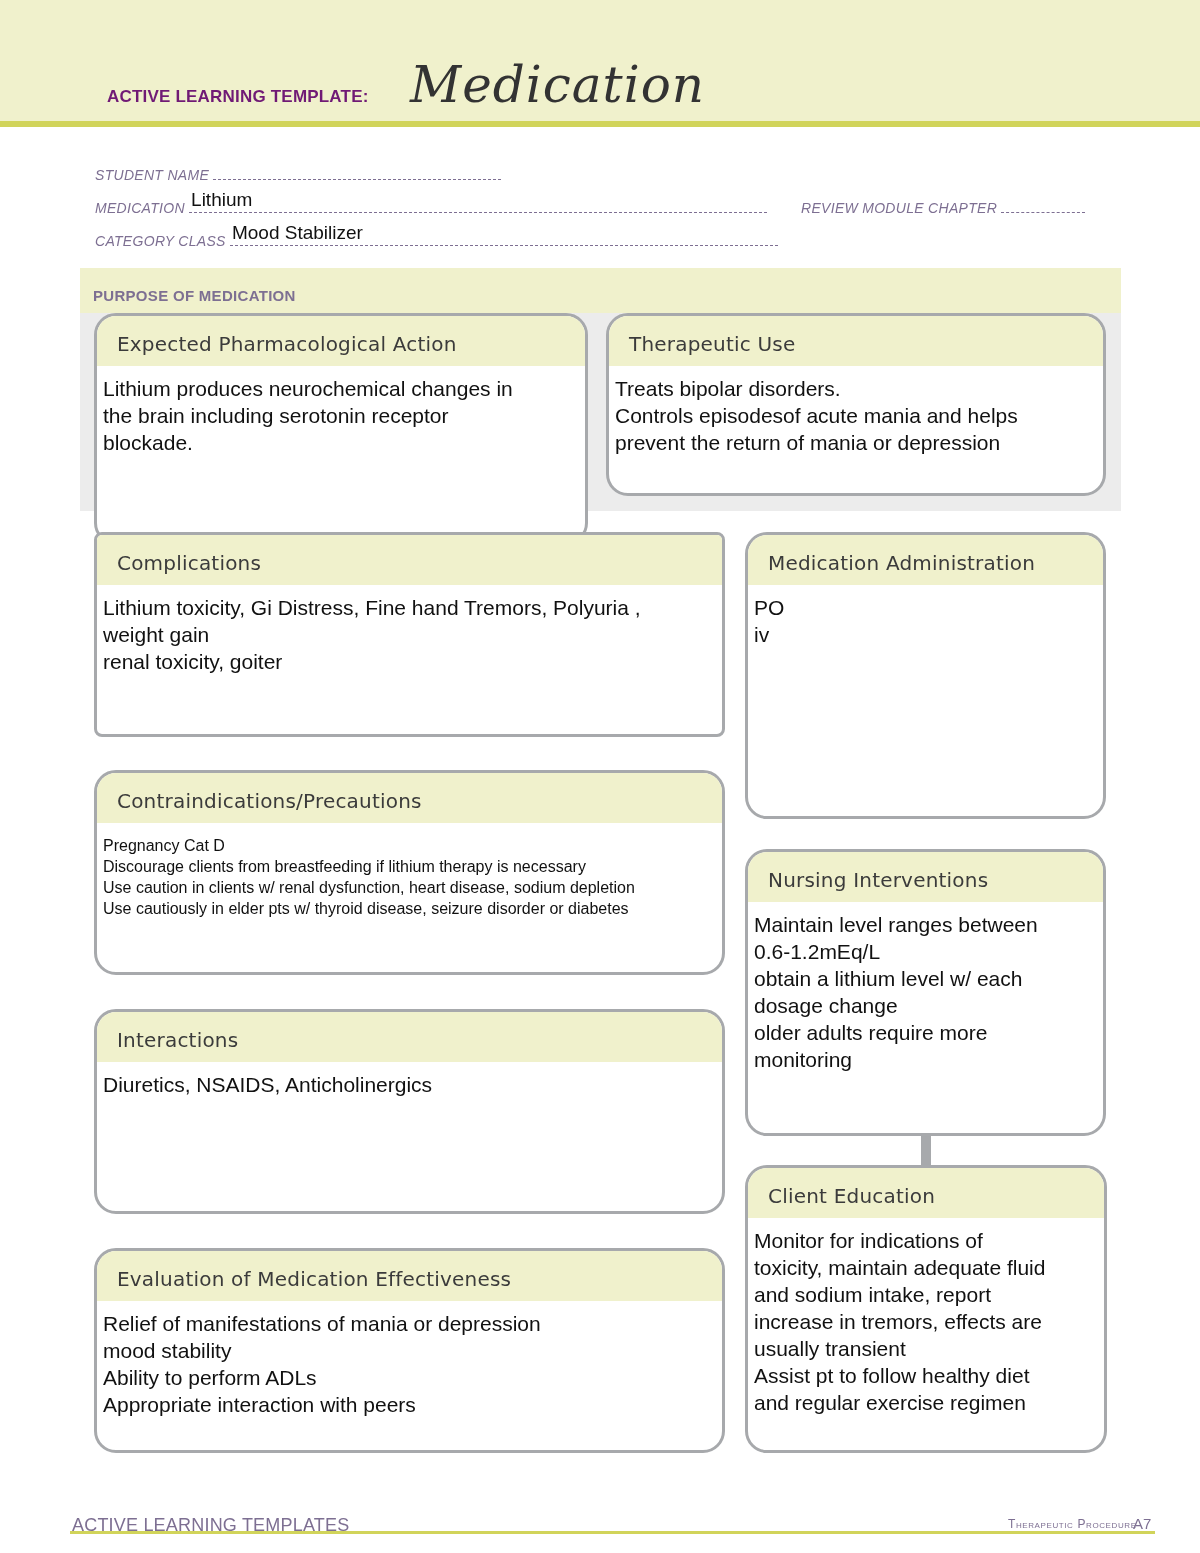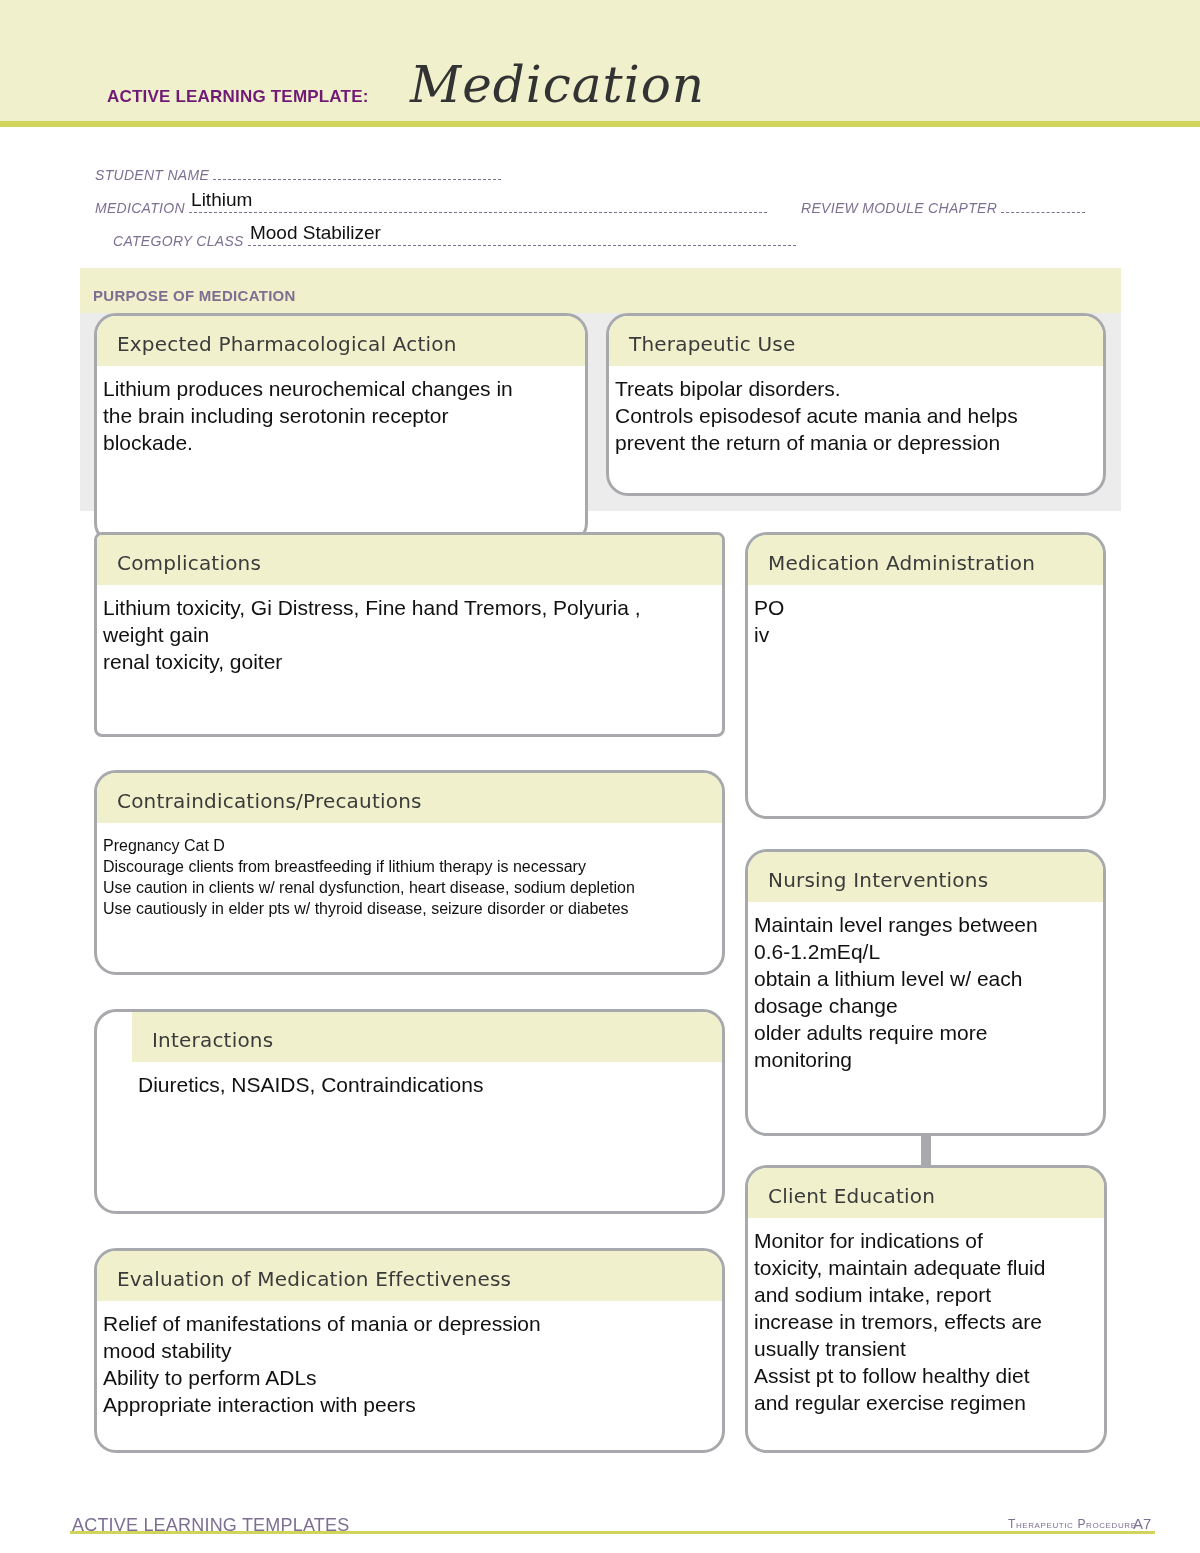--- a/index.html
+++ b/index.html
@@ -47,21 +47,21 @@
 <div class="field" style="left:95px; top:198px;">
   <span class="lbl">MEDICATION</span>
   <span class="line" style="width:578px;"><span class="val">Lithium</span></span>
 </div>
 
 <div class="field" style="left:801px; top:198px;">
   <span class="lbl">REVIEW MODULE CHAPTER</span>
   <span class="line" style="width:84px;"><span class="val"></span></span>
 </div>
 
-<div class="field" style="left:95px; top:231px;margin-left:18px;">
+<div class="field" style="left:95px; top:231px;">
   <span class="lbl">CATEGORY CLASS</span>
   <span class="line" style="width:548px;"><span class="val">Mood Stabilizer</span></span>
 </div>
 
 <div class="purpose">
   <div class="purpose-head"></div>
   <div class="purpose-title">PURPOSE OF MEDICATION</div>
 </div>
 
 <div class="box" style="left:94px; top:313px; width:494px; height:232px;">
@@ -116,25 +116,25 @@
   <div class="box-body">Maintain level ranges between
 0.6-1.2mEq/L
 obtain a lithium level w/ each
 dosage change
 older adults require more
 monitoring</div>
 </div>
 
 <div class="connector"></div>
 
-<div class="box" style="left:94px; top:1009px; width:631px; height:205px;padding-left:35px;">
+<div class="box" style="left:94px; top:1009px; width:631px; height:205px;">
   <div class="box-head">
       <span>Interactions</span>
     </div>
-  <div class="box-body">Diuretics, NSAIDS, Contraindications</div>
+  <div class="box-body">Diuretics, NSAIDS, Anticholinergics</div>
 </div>
 
 <div class="box" style="left:745px; top:1165px; width:362px; height:288px;">
   <div class="box-head">
       <span>Client Education</span>
     </div>
   <div class="box-body">Monitor for indications of
 toxicity, maintain adequate fluid
 and sodium intake, report
 increase in tremors, effects are

